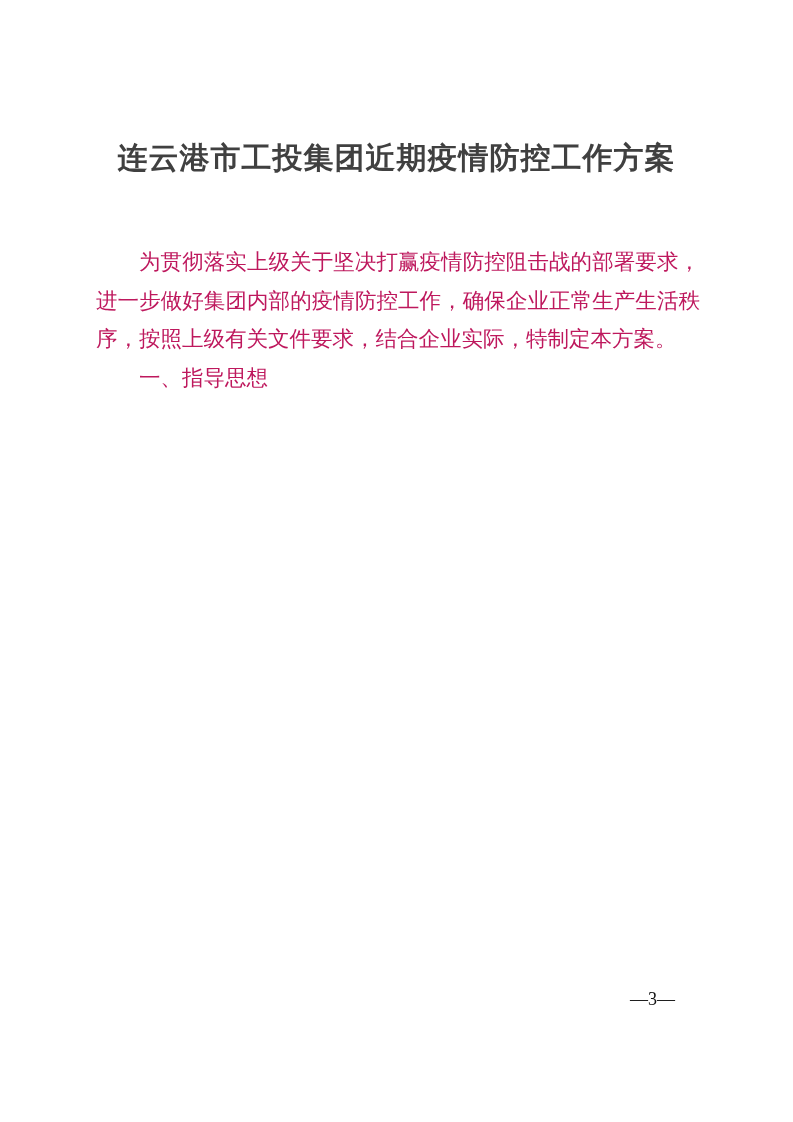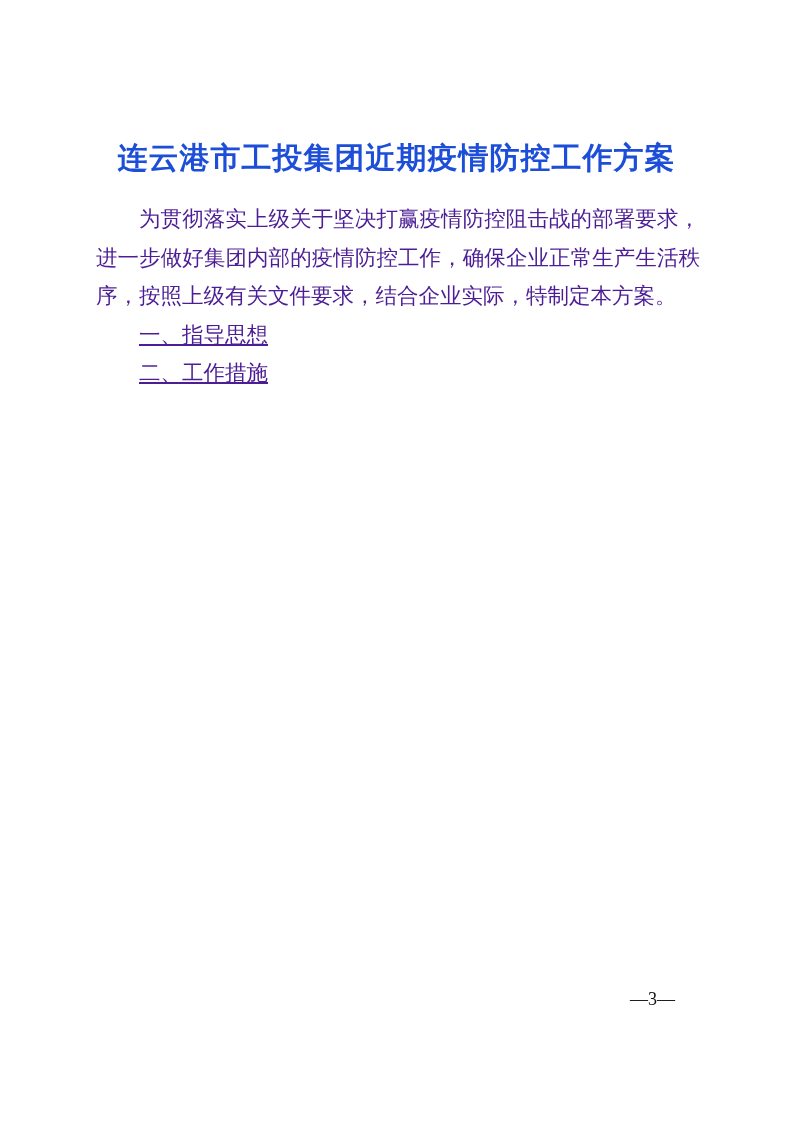--- a/index.html
+++ b/index.html
@@ -17,42 +17,41 @@
     color: #000000;
   }
   .doc-title {
     margin: 0;
     padding-top: 141px;
     font-size: 30px;
     line-height: 34px;
     font-weight: 700;
     text-align: center;
     letter-spacing: 1px;
-    color: #1d4ed8;
+    color: #404040;
   }
   .content {
     width: 604px;
-    margin: 25px 0 0 96px;
+    margin: 68px 0 0 96px;
     font-size: 21.5px;
     line-height: 38.5px;
-    color: #4c1d95;
+    color: #be185d;
   }
   .para {
     margin: 0;
     text-indent: 2em;
     text-align: justify;
   }
   .heading {
     margin: 0;
     font-size: 21.5px;
     line-height: 38.5px;
     font-weight: 400;
     text-indent: 2em;
     text-align: left;
-    text-decoration: underline;
   }
   .lead-bold {
     font-weight: 700;
   }
   .page-number {
     position: absolute;
     top: 989px;
     right: 118px;
     font-family: "Liberation Serif", "DejaVu Serif", serif;
     font-size: 18px;
@@ -68,20 +67,19 @@
 
   <h1 class="doc-title">连云港市工投集团近期疫情防控工作方案</h1>
 
   <div class="content">
 
     <p class="para">为贯彻落实上级关于坚决打赢疫情防控阻击战的部署要求，进一步做好集团内部的疫情防控工作，确保企业正常生产生活秩序，按照上级有关文件要求，结合企业实际，特制定本方案。</p>
 
     <h2 class="heading">一、指导思想</h2>
 
 
-    <h2 class="heading">二、工作措施</h2>
 
 
   </div>
 
   <div class="page-number">—3—</div>
 
 </div>
 
 </body></html>

